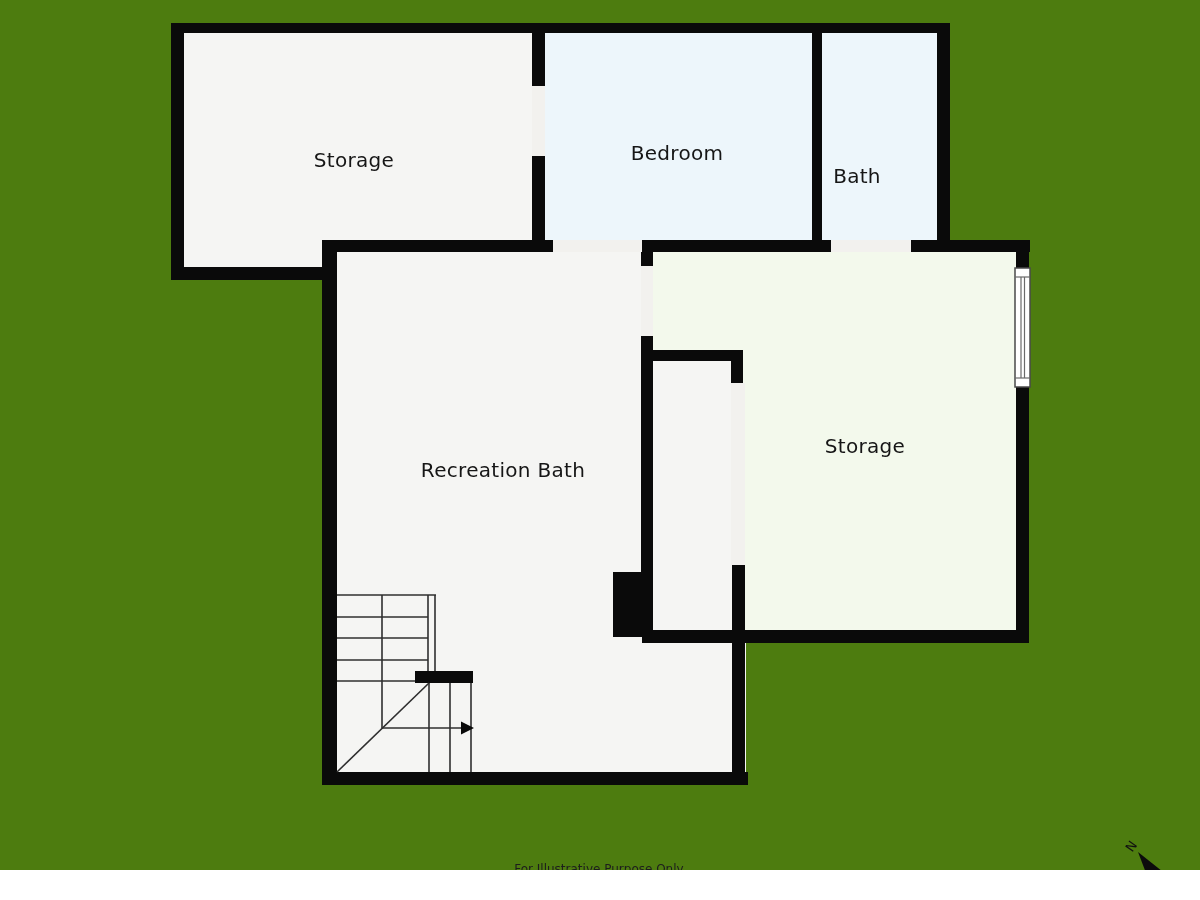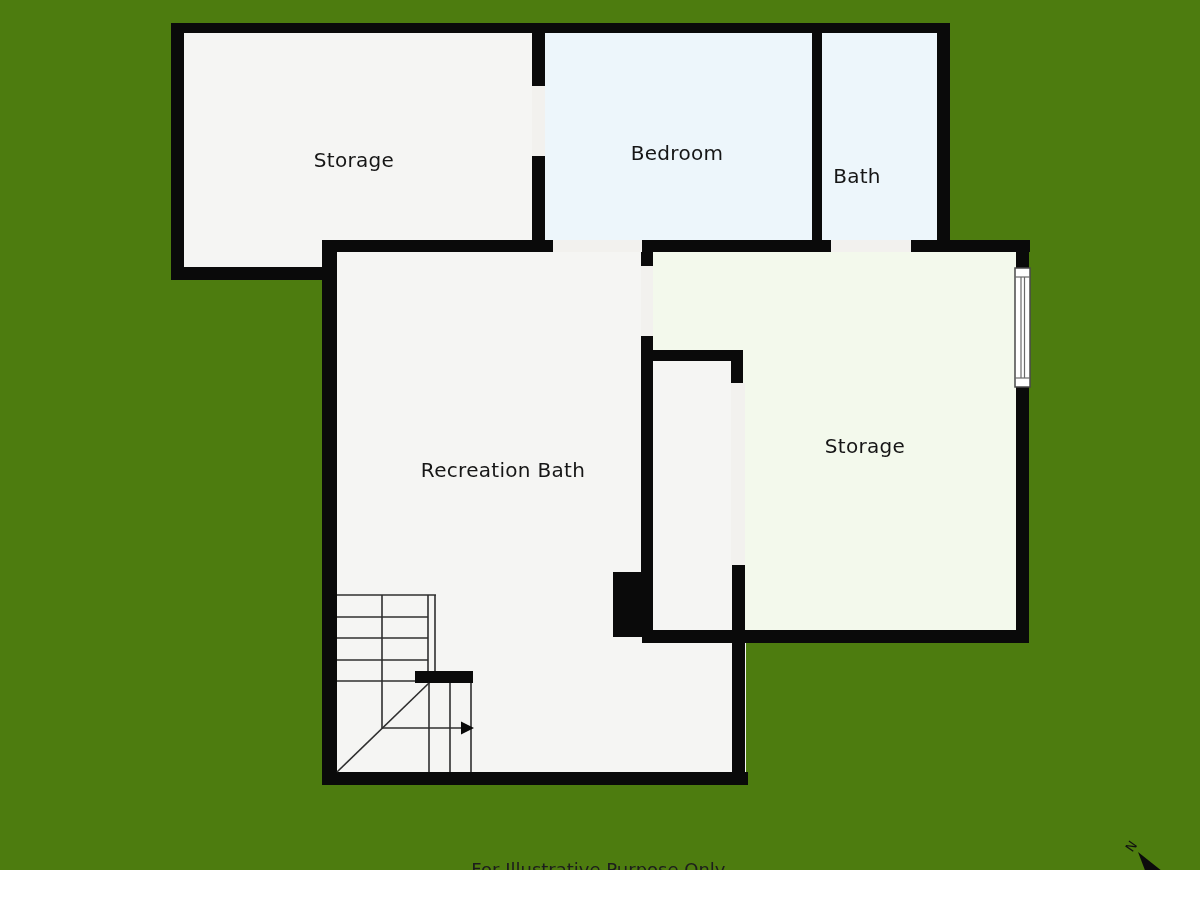--- a/index.html
+++ b/index.html
@@ -25,21 +25,21 @@
   .stair-line{stroke:var(--c-line);stroke-width:1.6;fill:none;}
   .stair-fill{fill:var(--c-wall);}
   .win-frame{fill:#ffffff;stroke:#4a4a4a;stroke-width:1.5;}
   .win-line{stroke:#6a6a6a;stroke-width:1.2;}
   .room-label{
     position:absolute;transform:translate(-50%,-50%);
     font-size:20px;color:var(--c-text);white-space:nowrap;letter-spacing:0.3px;
   }
   .footer-note{
     position:absolute;left:600px;top:869px;transform:translate(-50%,-50%);
-    font-size:18px;color:#1d1d1d;white-space:nowrap;
+    font-size:12px;color:#1d1d1d;white-space:nowrap;
   }
   .compass-n{
     position:absolute;left:1131px;top:846px;transform:translate(-50%,-50%) rotate(125deg);
     font-size:13px;color:#111;font-weight:500;
   }
 </style>
 </head>
 <body>
 
 <div id="canvas">

